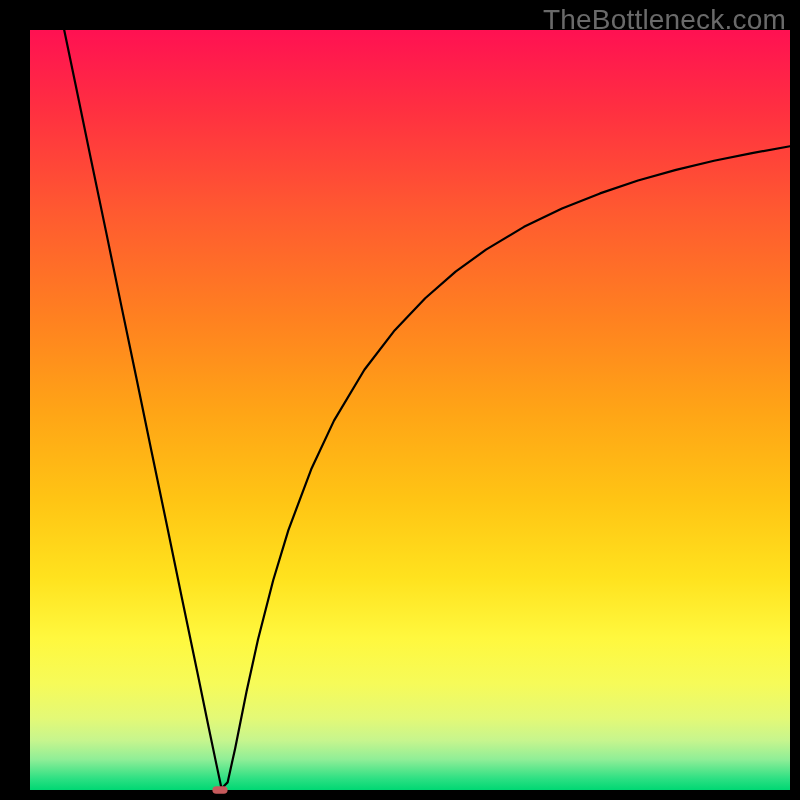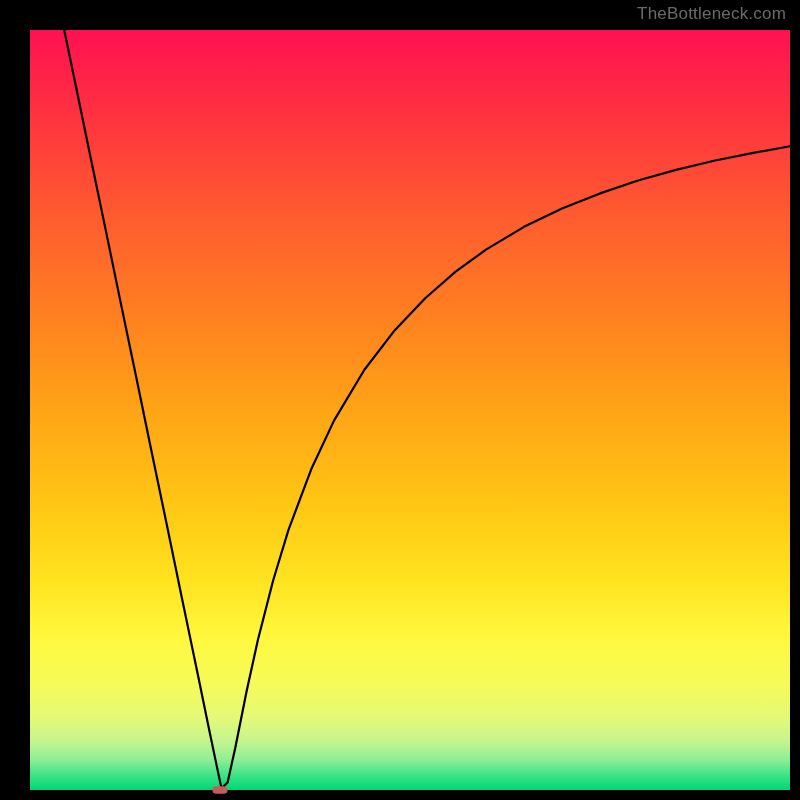--- a/index.html
+++ b/index.html
@@ -17,21 +17,21 @@
     top: 0;
     width: 800px;
     height: 800px;
     background: #000;
   }
   .watermark {
     position: absolute;
     top: 4px;
     right: 14px;
     color: #6a6a6a;
-    font-size: 17px;
+    font-size: 28px;
     font-weight: 500;
     letter-spacing: 0.2px;
     z-index: 5;
   }
   svg {
     position: absolute;
     left: 0;
     top: 0;
   }
 </style>

